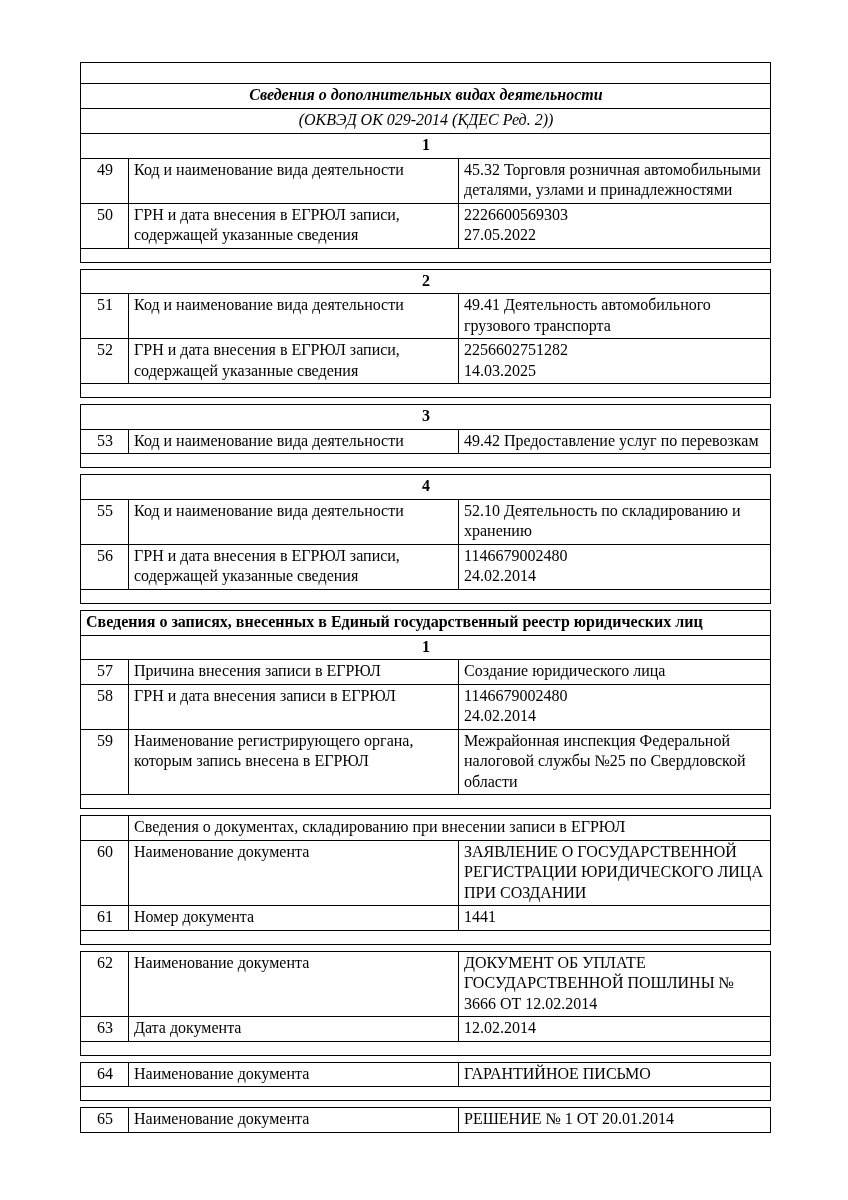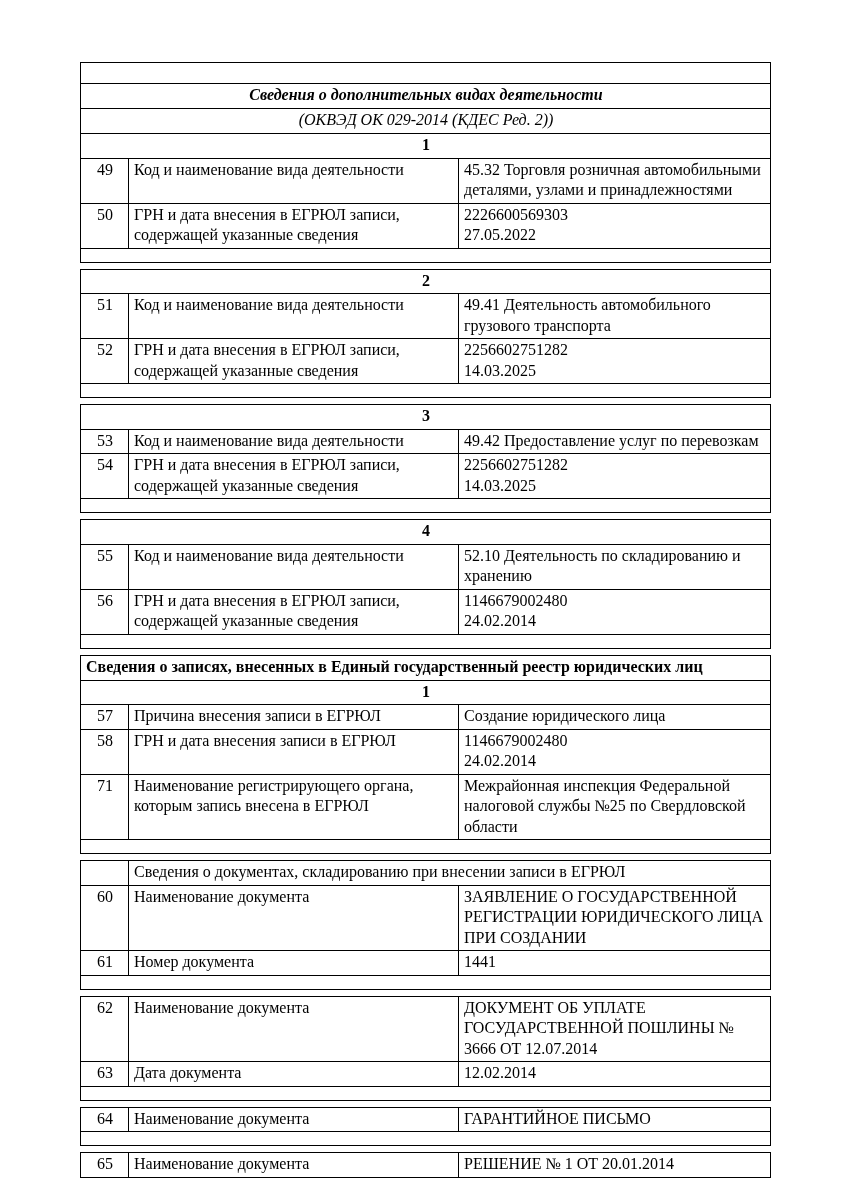--- a/index.html
+++ b/index.html
@@ -136,26 +136,20 @@
       </colgroup>
     <tbody>
         <tr class="row-num">
       <td colspan="3">3</td>
     </tr>
     <tr>
       <td class="c-no">53</td>
       <td>Код и наименование вида деятельности</td>
       <td>49.42 Предоставление услуг по перевозкам</td>
     </tr>
-    <tr>
-      <td class="c-no">54</td>
-      <td>ГРН и дата внесения в ЕГРЮЛ записи, содержащей указанные сведения</td>
-      <td>2256602751282
-14.03.2025</td>
-    </tr>
     <tr class="spacer">
           <td colspan="3"></td>
         </tr>
   </tbody>
     </table>
 
   <table class="blk">
     <colgroup>
         <col class="col-no">
         <col class="col-lbl">
@@ -200,21 +194,21 @@
       <td>Причина внесения записи в ЕГРЮЛ</td>
       <td>Создание юридического лица</td>
     </tr>
     <tr>
       <td class="c-no">58</td>
       <td>ГРН и дата внесения записи в ЕГРЮЛ</td>
       <td>1146679002480
 24.02.2014</td>
     </tr>
     <tr>
-      <td class="c-no">71</td>
+      <td class="c-no">59</td>
       <td>Наименование регистрирующего органа, которым запись внесена в ЕГРЮЛ</td>
       <td>Межрайонная инспекция Федеральной налоговой службы №25 по Свердловской области</td>
     </tr>
     <tr class="spacer">
           <td colspan="3"></td>
         </tr>
   </tbody>
     </table>
 
   <table class="blk">
@@ -247,21 +241,21 @@
   <table class="blk">
     <colgroup>
         <col class="col-no">
         <col class="col-lbl">
         <col class="col-val">
       </colgroup>
     <tbody>
         <tr>
       <td class="c-no">62</td>
       <td>Наименование документа</td>
-      <td>ДОКУМЕНТ ОБ УПЛАТЕ ГОСУДАРСТВЕННОЙ ПОШЛИНЫ № 3666 ОТ 12.07.2014</td>
+      <td>ДОКУМЕНТ ОБ УПЛАТЕ ГОСУДАРСТВЕННОЙ ПОШЛИНЫ № 3666 ОТ 12.02.2014</td>
     </tr>
     <tr>
       <td class="c-no">63</td>
       <td>Дата документа</td>
       <td>12.02.2014</td>
     </tr>
     <tr class="spacer">
           <td colspan="3"></td>
         </tr>
   </tbody>

